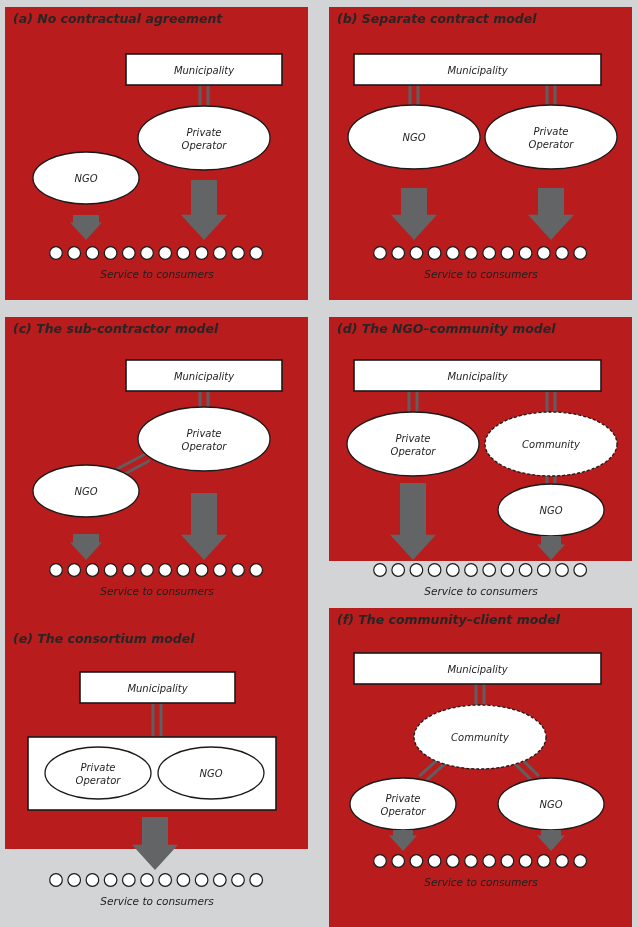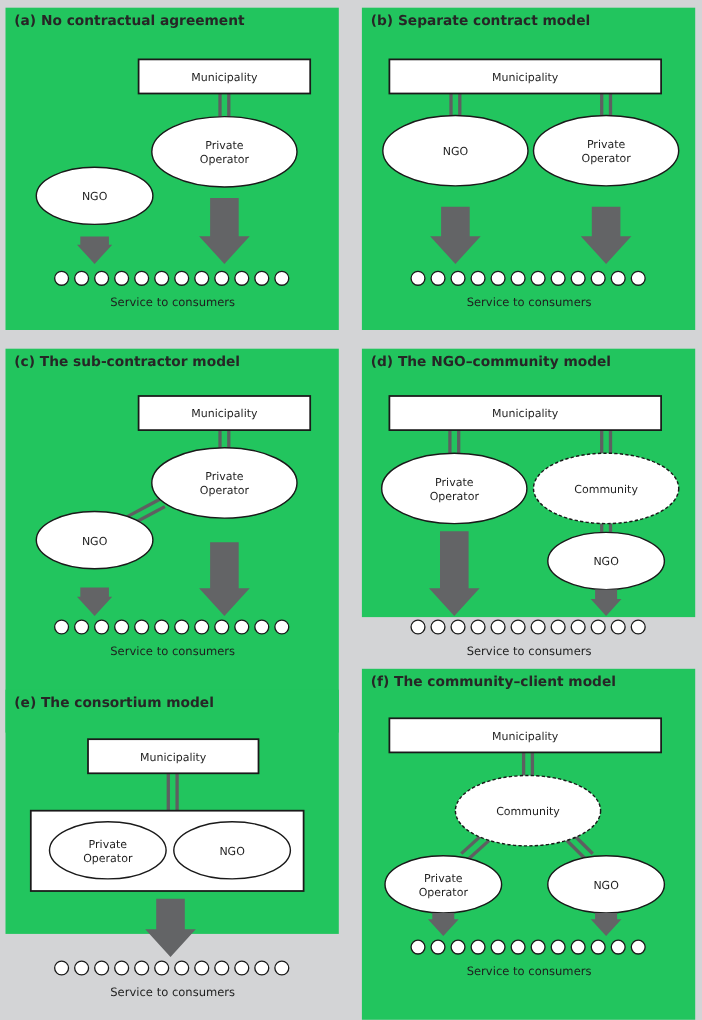--- a/index.html
+++ b/index.html
@@ -1,18 +1,18 @@
 <!DOCTYPE html>
 <html><head>
 <meta charset="utf-8">
 <style>
   html, body { margin:0; padding:0; }
   body { width:638px; height:927px; background:#d3d4d6; position:relative; overflow:hidden;
          font-family:"DejaVu Sans", "Liberation Sans", sans-serif; }
-  .panel { position:absolute; width:303px; background:#22c55e; }
+  .panel { position:absolute; width:303px; background:#b91c1c;font-style:italic; }
   .panel svg { position:absolute; left:0; top:0; }
   .ptitle { font-family:"DejaVu Sans", sans-serif; font-weight:bold; font-size:12.5px; fill:#262626; }
   .lbl { font-family:"DejaVu Sans", sans-serif; font-size:10px; fill:#1e1e1e; }
   .svc { font-family:"DejaVu Sans", sans-serif; font-size:10.5px; fill:#1e1e1e; }
 </style>
 </head>
 <body>
 
 <div id="panels">
     <div class="panel" style="left: 5px; top: 7px; height: 293px;">

